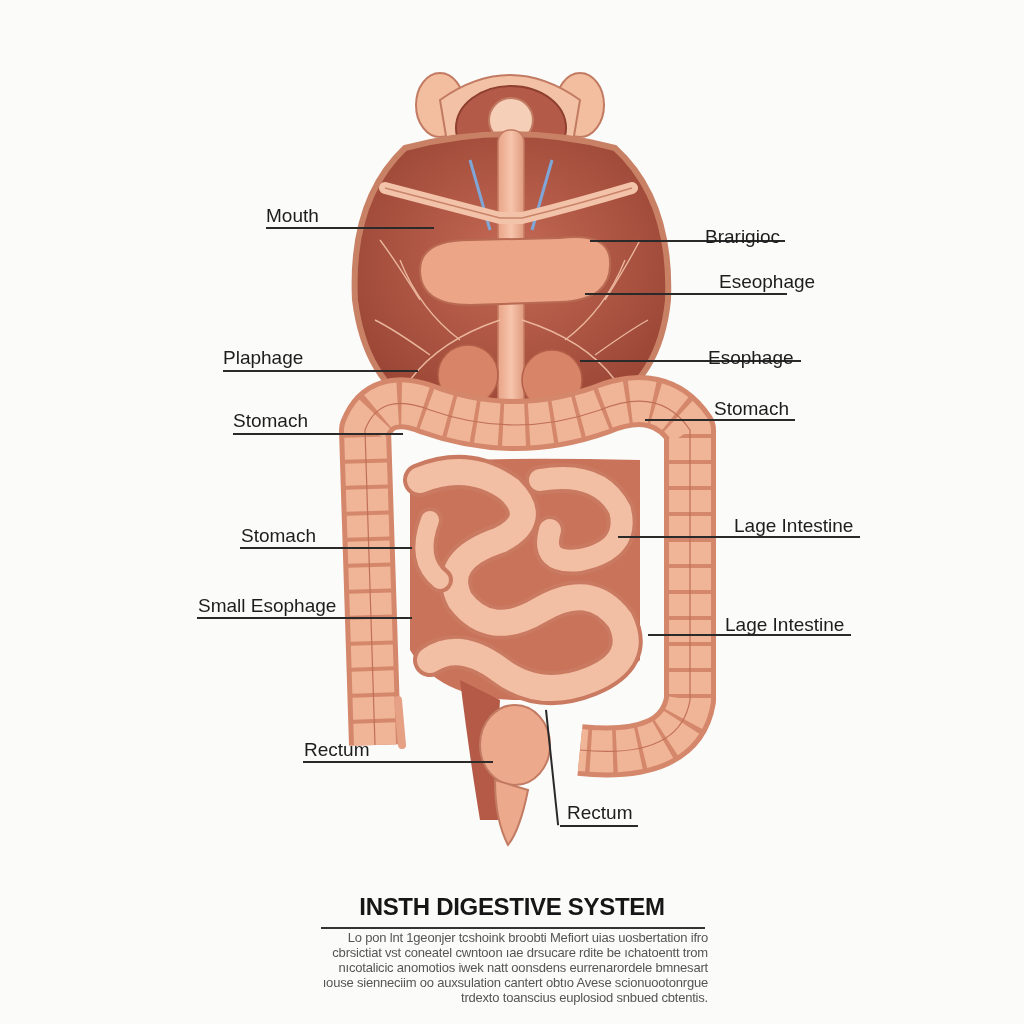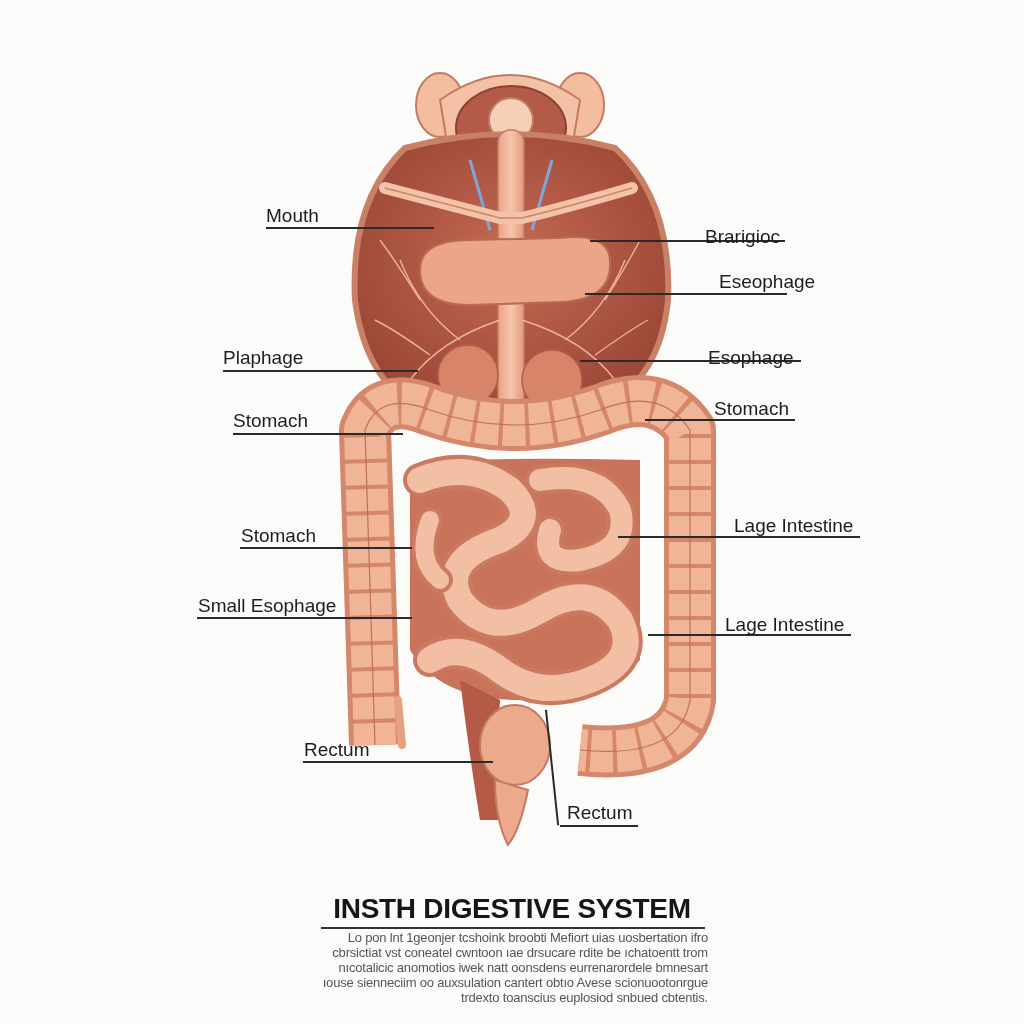--- a/index.html
+++ b/index.html
@@ -9,21 +9,21 @@
     font-family: "Liberation Sans", "DejaVu Sans", sans-serif;
   }
   #diagram { position: absolute; left: 0; top: 0; width: 1024px; height: 1024px; text-decoration: underline; }
   .label {
     position: absolute; font-size: 19px; color: #1d1d1d; white-space: nowrap;
     line-height: 22px;
   }
   .leader { position: absolute; height: 1.5px; background: #2a2a2a; }
   .title {
     position: absolute; left: 320px; top: 893px; width: 384px; text-align: center;
-    font-size: 28px; font-weight: bold; color: #161616; letter-spacing: -0.3px;
+    font-size: 24px; font-weight: bold; color: #161616; letter-spacing: -0.3px;
   }
   .title-rule { position: absolute; left: 321px; top: 927px; width: 384px; height: 2px; background: #333; }
   .desc {
     position: absolute; left: 318px; top: 930px; width: 390px; text-align: right;
     font-size: 13px; line-height: 15px; color: #555; letter-spacing: -0.2px;
   }
 </style>
 </head>
 <body>
 

